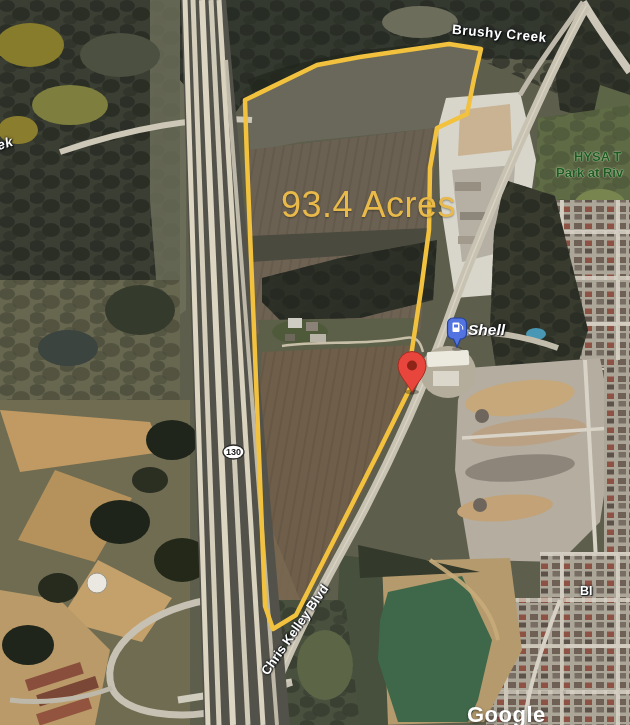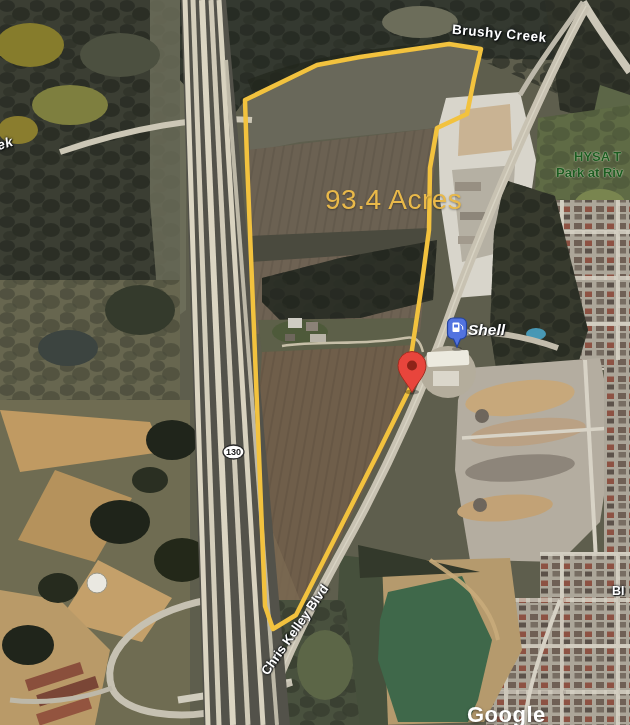--- a/index.html
+++ b/index.html
@@ -9,38 +9,38 @@
     background:#5e5e4d;
   }
   .stage svg{position:absolute;inset:0;display:block;}
   .maplabel{
     position:absolute;color:#fff;white-space:nowrap;
     text-shadow:0 0 2px rgba(15,20,25,.95),0 0 3px rgba(15,20,25,.85),1px 1px 1px rgba(0,0,0,.8);
     pointer-events:none;
   }
   .creek-label{font-size:13.5px;font-weight:600;letter-spacing:.6px;}
   .acreage{
-    position:absolute;left:281px;top:184px;font-size:28px;font-weight:500;
+    position:absolute;left:281px;top:184px;font-size:36px;font-weight:500;
     color:var(--acreage-text,#E9B94A);letter-spacing:.5px;
-    text-shadow:0 1px 2px rgba(0,0,0,.35);white-space:nowrap;margin-left:44px;
+    text-shadow:0 1px 2px rgba(0,0,0,.35);white-space:nowrap;
   }
   .park-label{
     position:absolute;color:var(--park-text,#1D5C21);font-size:13px;font-weight:700;
     text-shadow:0 0 2px rgba(225,235,210,.7),0 0 1px rgba(225,235,210,.9);white-space:nowrap;text-align:right;
   }
   .shell-label{left:468px;top:321px;font-size:15.5px;font-weight:700;font-style:italic;}
   .shield-text{
     position:absolute;left:223px;top:446px;width:21px;height:16px;
     font-size:9px;line-height:12px;text-align:center;color:#1a1a1a;font-weight:600;
   }
   .street-label{
     left:264px;top:666px;font-size:13px;font-weight:600;
     transform:rotate(-55deg);transform-origin:0 50%;
   }
-  .street-partial{left:612px;top:584px;font-size:12.5px;font-weight:600;}
+  .street-partial{left:580px;top:584px;font-size:12.5px;font-weight:600;}
   .watermark{
     position:absolute;left:467px;top:702px;font-size:22px;font-weight:600;color:#fff;
     letter-spacing:.5px;text-shadow:0 1px 3px rgba(0,0,0,.55);white-space:nowrap;
   }
   .parcel-line{stroke:var(--parcel-outline,#F2C23E);fill:none;stroke-width:4.5;
     stroke-linejoin:round;stroke-linecap:round;}
   .red-pin-body{fill:var(--red-pin,#E8453C);}
   .gas-pin-body{fill:var(--gas-pin,#5273E0);}
 </style>
 </head>

